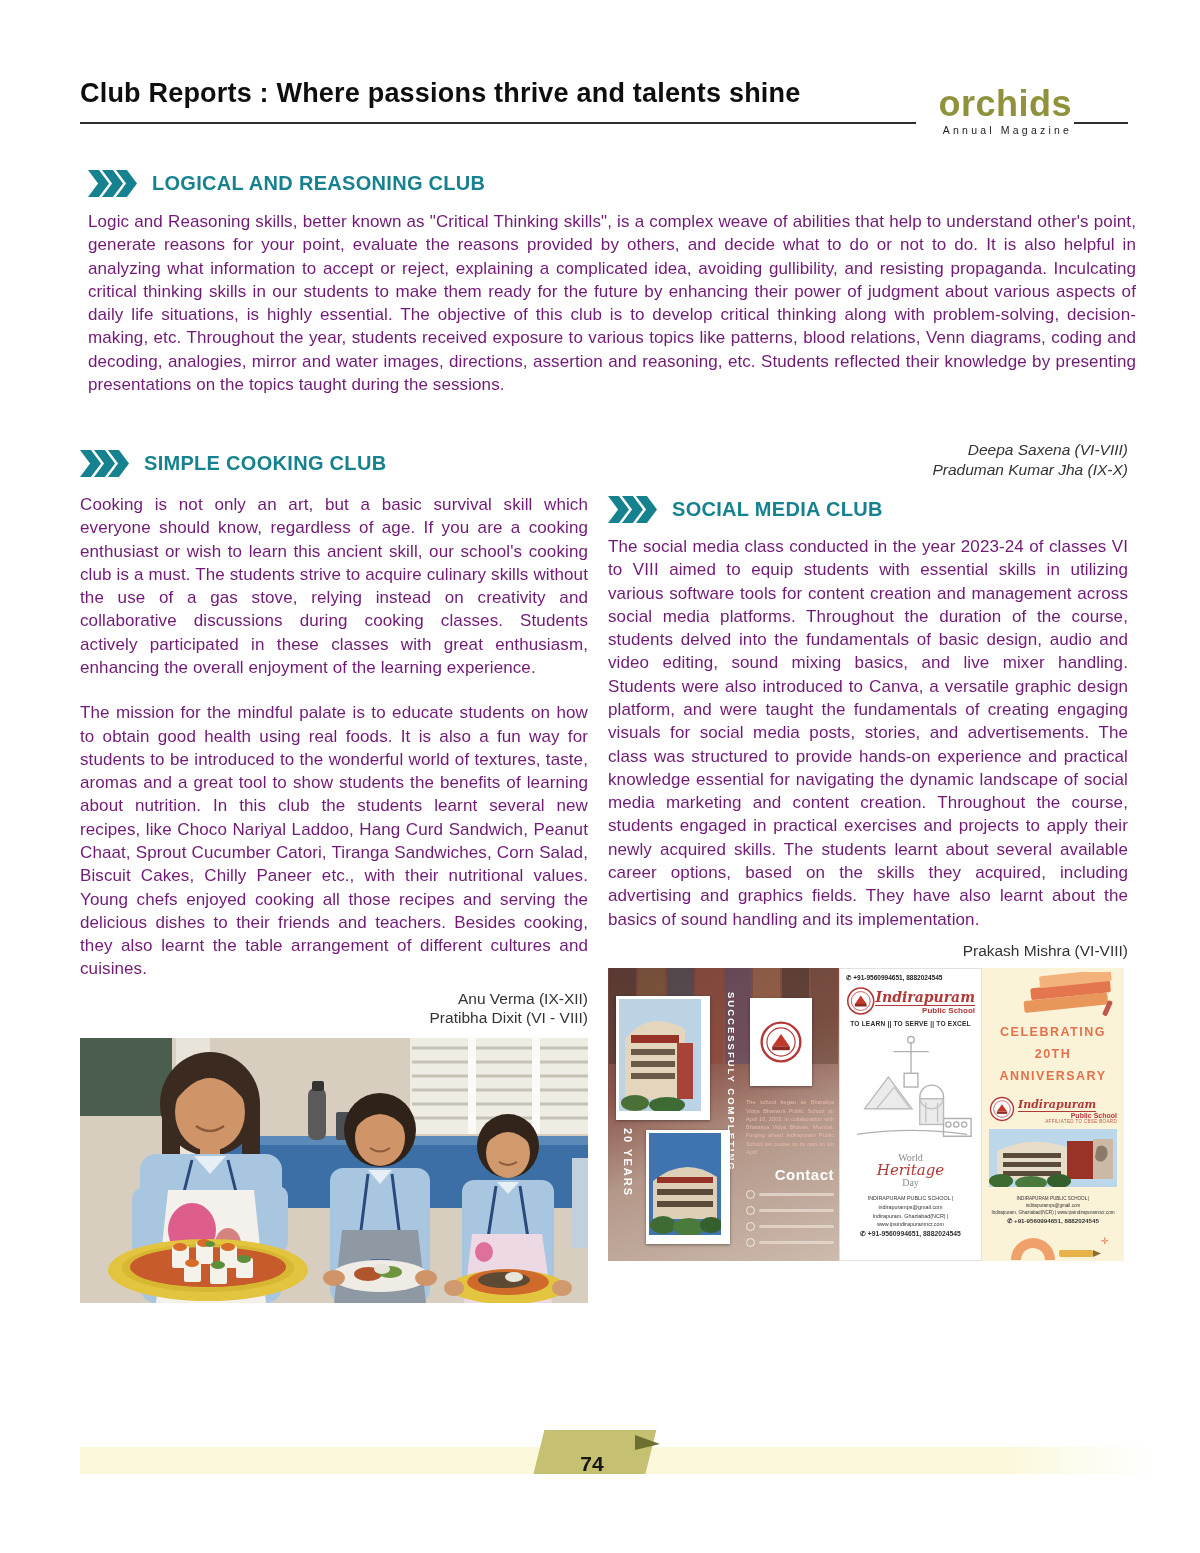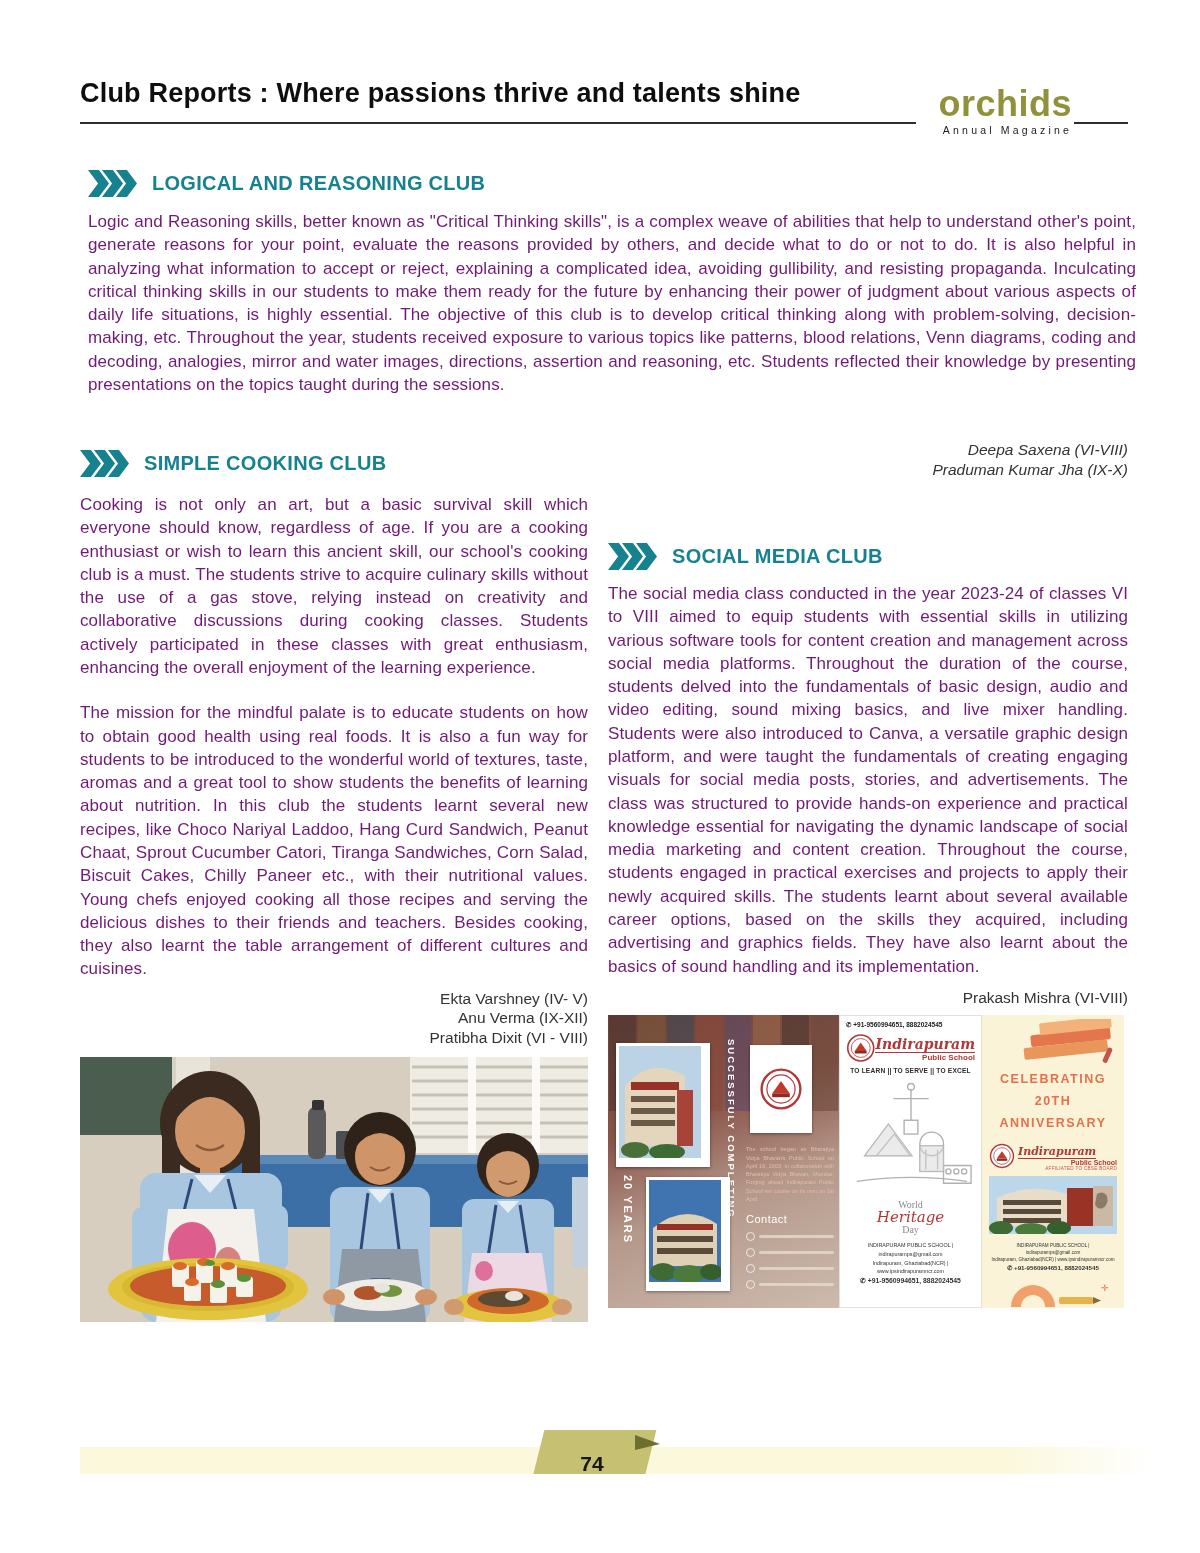--- a/index.html
+++ b/index.html
@@ -23,41 +23,41 @@
   .body-text{font-size:17px;line-height:1.37;text-align:justify;color:#701a75;letter-spacing:.1px;}
   .sec1{position:absolute;left:80px;top:170px;width:1048px;margin-left:8px;}
   .sec1 .body-text{margin-top:13px;}
   .authors{font-size:15.5px;line-height:1.26;color:#333;text-align:right;}
   .authors1{position:absolute;left:80px;top:440px;width:1048px;font-style:italic;}
   .col-left{position:absolute;left:80px;top:450px;width:508px;}
   .col-right{position:absolute;left:608px;top:450px;width:520px;}
   .col-left .body-text{margin-top:16px;}
   .col-left .body-text + .body-text{margin-top:22px;}
   .col-left .authors{margin-top:8px;}
-  .col-right .sec-head{margin-top:93px;}
+  .col-right .sec-head{margin-top:46px;}
   .col-right .body-text{margin-top:12px;}
   .col-right .authors{margin-top:10px;}
   
   .photo{margin-top:10px;width:508px;height:265px;overflow:hidden;background:#d9cfc0;}
   
   .brochure{margin-top:8px;width:516px;height:293px;display:flex;}
   .bro-left{position:relative;width:231px;height:293px;overflow:hidden;
             background:linear-gradient(160deg,#6e4038 0%,#8a544a 34%,#b4988a 60%,#cdbbae 100%);}
   .bro-books{position:absolute;left:0;top:0;width:231px;height:96px;display:flex;opacity:.55;}
   .bro-books i{flex:1;margin:0 1px;}
   .bpic{position:absolute;background:#fff;padding:3px;box-shadow:0 1px 3px rgba(0,0,0,.4);}
   .vtext{position:absolute;writing-mode:vertical-rl;color:#fff;font-weight:bold;letter-spacing:2px;}
   .v1{left:118px;top:24px;font-size:9.5px;}
   .v2{left:14px;top:160px;font-size:11px;}
   .bro-card{position:absolute;left:142px;top:30px;width:62px;height:88px;background:#fff;
             display:flex;align-items:center;justify-content:center;box-shadow:0 1px 3px rgba(0,0,0,.4);}
   .bro-about{position:absolute;left:138px;top:130px;width:88px;font-size:5.5px;line-height:1.5;
              color:#e8b9a8;text-align:justify;}
   .bro-contact{position:absolute;left:138px;top:198px;width:88px;color:#fff;}
-  .bro-contact .c-head{font-size:11px;font-weight:normal;letter-spacing:.5px;}
+  .bro-contact .c-head{font-size:15px;font-weight:bold;letter-spacing:.5px;text-align:right;}
   .c-row{display:flex;align-items:center;margin-top:7px;opacity:.75;}
   .c-row i{width:7px;height:7px;border:1px solid #fff;border-radius:50%;margin-right:4px;flex:none;}
   .c-row b{display:block;height:3px;background:#e8ddd2;flex:1;border-radius:2px;}
   .bro-mid{position:relative;width:143px;height:293px;background:#ffffff;border:1px solid #e4e0da;
            box-sizing:border-box;padding:5px 6px;text-align:center;}
   .m-phone{font-size:6.5px;font-weight:bold;color:#222;text-align:left;}
   .m-logo-row{display:flex;align-items:center;margin-top:4px;}
   .script{font-family:"DejaVu Serif",serif;font-style:italic;color:#b23737;}
   .m-name{flex:1;}
   .m-name .script{font-size:14px;font-weight:bold;border-bottom:1px solid #b23737;display:inline-block;}
@@ -127,21 +127,20 @@
       <span class="chevs">
         <span class="chev"></span>
         <span class="chev"></span>
         <span class="chev"></span>
       </span>
       <span class="sec-title">SIMPLE COOKING CLUB</span>
     </div>
     <div class="body-text">Cooking is not only an art, but a basic survival skill which everyone should know, regardless of age. If you are a cooking enthusiast or wish to learn this ancient skill, our school's cooking club is a must. The students strive to acquire culinary skills without the use of a gas stove, relying instead on creativity and collaborative discussions during cooking classes. Students actively participated in these classes with great enthusiasm, enhancing the overall enjoyment of the learning experience.</div>
     <div class="body-text">The mission for the mindful palate is to educate students on how to obtain good health using real foods. It is also a fun way for students to be introduced to the wonderful world of textures, taste, aromas and a great tool to show students the benefits of learning about nutrition. In this club the students learnt several new recipes, like Choco Nariyal Laddoo, Hang Curd Sandwich, Peanut Chaat, Sprout Cucumber Catori, Tiranga Sandwiches, Corn Salad, Biscuit Cakes, Chilly Paneer etc., with their nutritional values. Young chefs enjoyed cooking all those recipes and serving the delicious dishes to their friends and teachers. Besides cooking, they also learnt the table arrangement of different cultures and cuisines.</div>
     <div class="authors">
-      <div>Ekta Varshney  (IV- V)</div>
       <div>Anu Verma (IX-XII)</div>
       <div>Pratibha Dixit (VI - VIII)</div>
     </div>
 
     <div class="photo">
       <svg viewBox="0 0 508 265" width="508" height="265">
         <rect width="508" height="265" fill="#d8cec0"></rect>
         <rect x="0" y="0" width="95" height="78" fill="#4a5d4e"></rect>
         <rect x="92" y="0" width="6" height="78" fill="#d8d2c4"></rect>
         <rect x="96" y="0" width="34" height="130" fill="#e9e4da"></rect>

